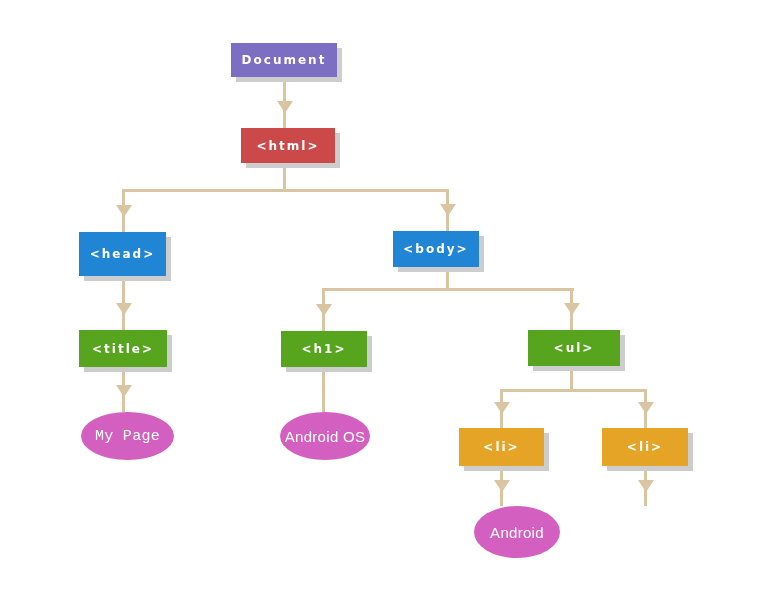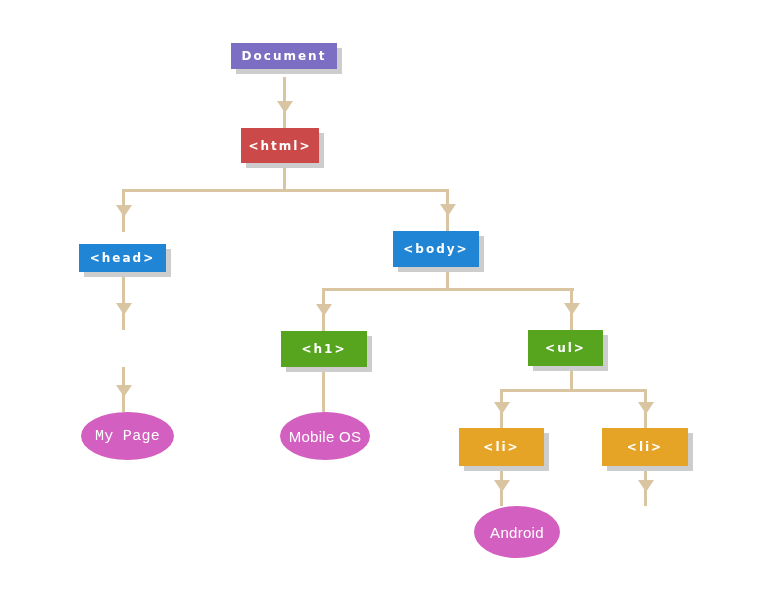--- a/index.html
+++ b/index.html
@@ -48,27 +48,27 @@
   .hline { height: 3px; }
   .arrow {
     position: absolute;
     width: 0; height: 0;
     border-left: 8px solid transparent;
     border-right: 8px solid transparent;
     border-top: 12px solid var(--connector);
   }
 
   
-  #n-document { left: 231px; top: 43px;  width: 106px; height: 26px; background: var(--purple); }
-  #n-html     { left: 241px; top: 128px; width: 78px;  height: 35px; background: var(--red); }
-  #n-head     { left: 79px;  top: 244px; width: 87px;  height: 28px; background: var(--blue); }
+  #n-document { left: 231px; top: 43px;  width: 106px; height: 34px; background: var(--purple); }
+  #n-html     { left: 241px; top: 128px; width: 94px;  height: 35px; background: var(--red); }
+  #n-head     { left: 79px;  top: 232px; width: 87px;  height: 44px; background: var(--blue); }
   #n-body     { left: 393px; top: 231px; width: 86px;  height: 36px; background: var(--blue); }
   #n-title    { left: 79px;  top: 330px; width: 88px;  height: 37px; background: var(--green); }
   #n-h1       { left: 281px; top: 331px; width: 86px;  height: 36px; background: var(--green); text-align: right; }
-  #n-ul       { left: 528px; top: 330px; width: 75px;  height: 36px; background: var(--green); }
+  #n-ul       { left: 528px; top: 330px; width: 92px;  height: 36px; background: var(--green); }
   #n-li1      { left: 459px; top: 428px; width: 85px;  height: 38px; background: var(--orange); }
   #n-li2      { left: 602px; top: 428px; width: 86px;  height: 38px; background: var(--orange); }
 
   #n-mypage   { left: 81px;  top: 412px; width: 93px; height: 48px; font-family: Liberation Mono, monospace; }
   #n-mobileos { left: 280px; top: 412px; width: 90px; height: 48px; }
   #n-android  { left: 474px; top: 506px; width: 86px; height: 52px; }
   #n-ios      { left: 601px; top: 506px; width: 86px; height: 52px; }
 
   
   #c1  { left: 283px; top: 77px;  height: 51px; }           
@@ -136,22 +136,23 @@
   <div class="arrow" id="a-ul"></div>
   <div class="arrow" id="a-li1"></div>
   <div class="arrow" id="a-li2"></div>
   <div class="arrow" id="a-android"></div>
   <div class="arrow" id="a-ios"></div>
 
   <div class="box" id="n-document">Document</div>
   <div class="box" id="n-html">&lt;html&gt;</div>
   <div class="box" id="n-head">&lt;head&gt;</div>
   <div class="box" id="n-body">&lt;body&gt;</div>
+  <div class="box" id="n-title">&lt;title&gt;</div>
   <div class="box" id="n-h1">&lt;h1&gt;</div>
   <div class="box" id="n-ul">&lt;ul&gt;</div>
   <div class="box" id="n-li1">&lt;li&gt;</div>
   <div class="box" id="n-li2">&lt;li&gt;</div>
 
   <div class="ellipse" id="n-mypage">My Page</div>
-  <div class="ellipse" id="n-mobileos">Mobile OS</div>
+  <div class="ellipse" id="n-mobileos">Android OS</div>
   <div class="ellipse" id="n-android">Android</div>
 
 </div>
 
 </body></html>

